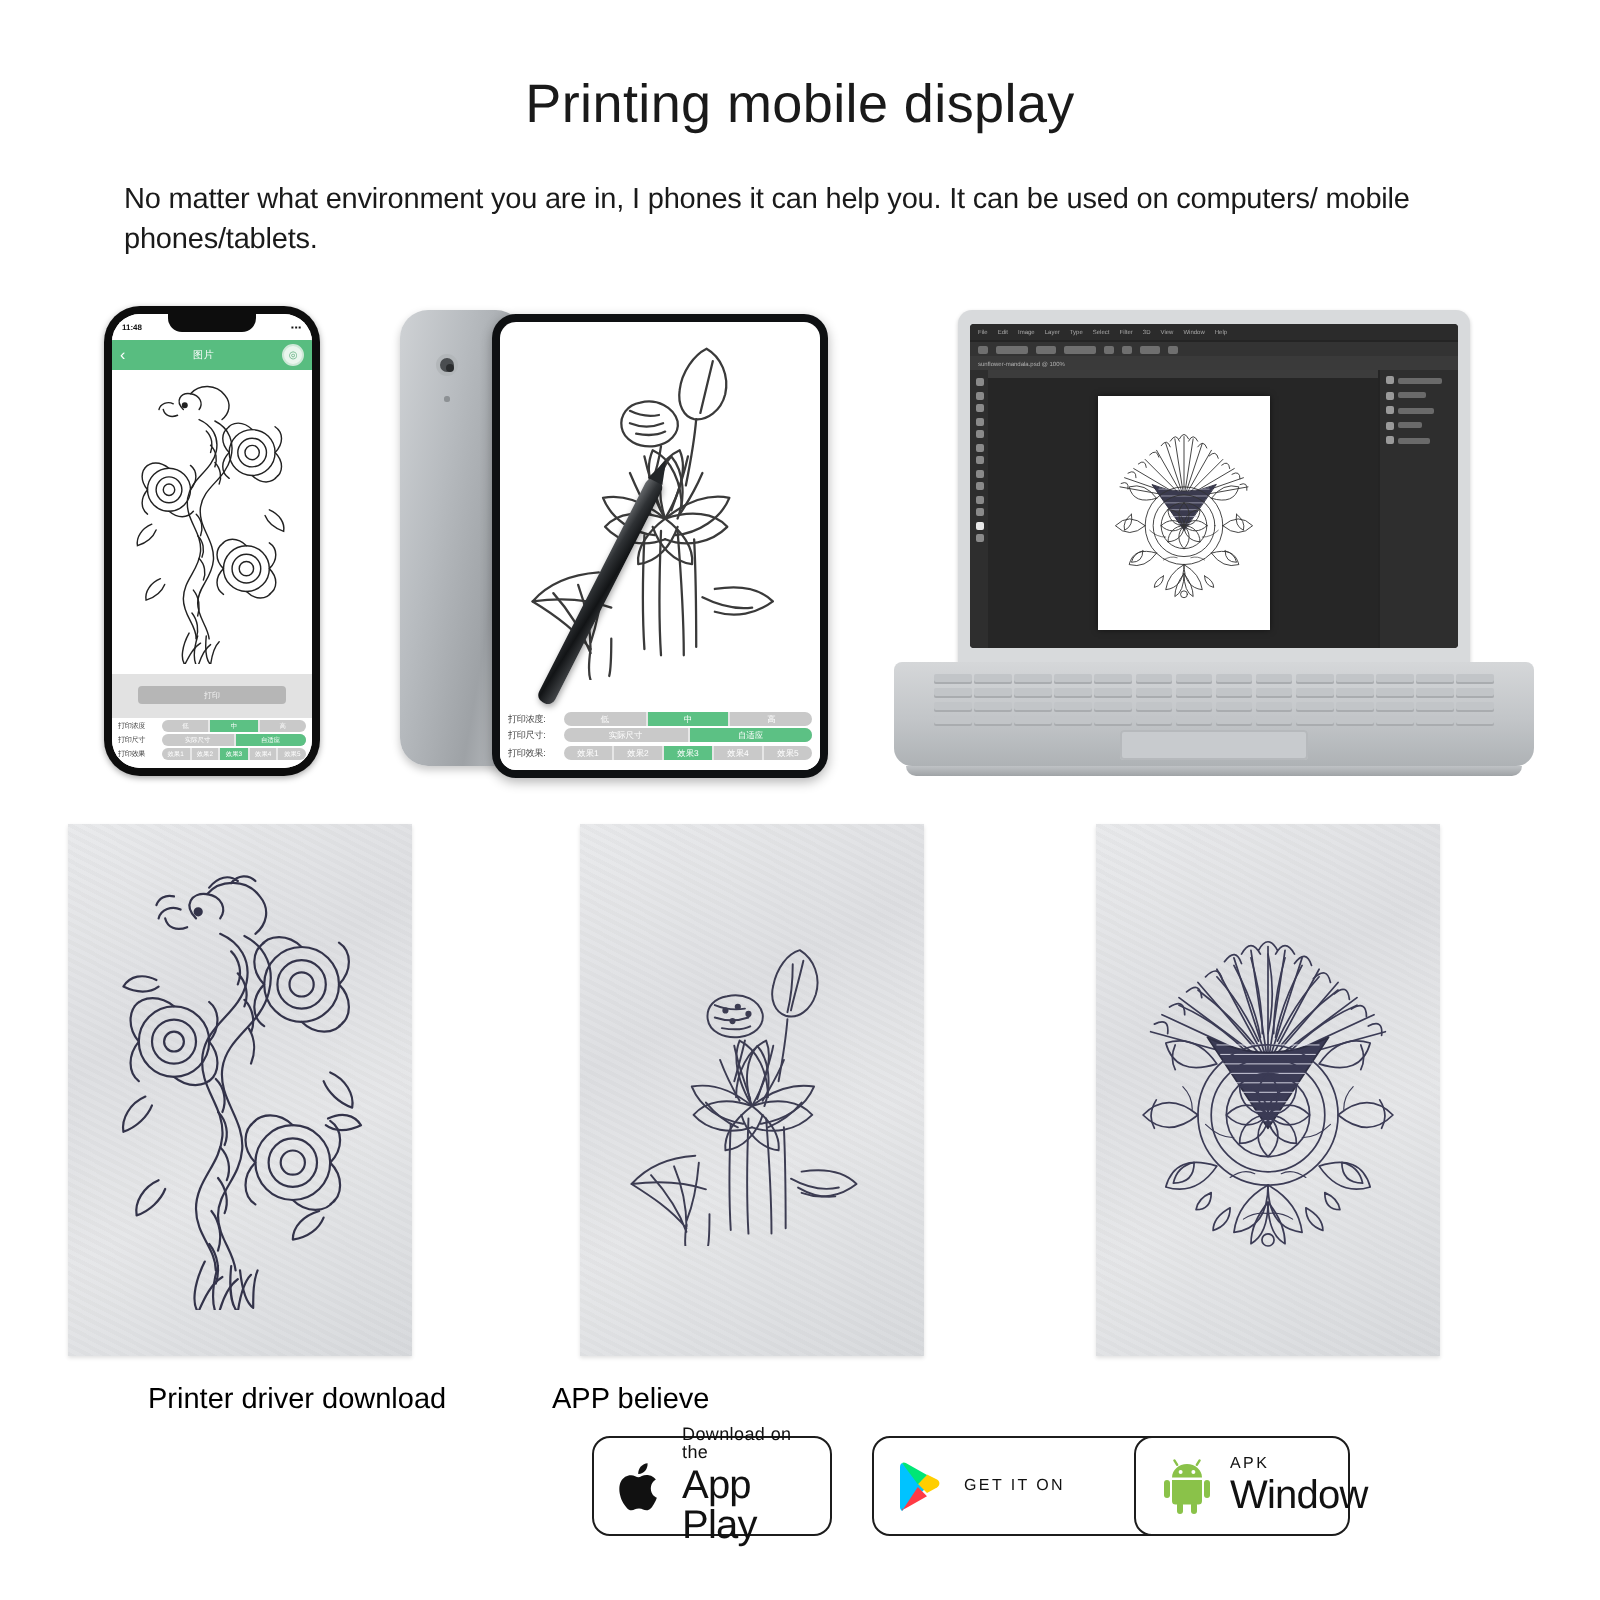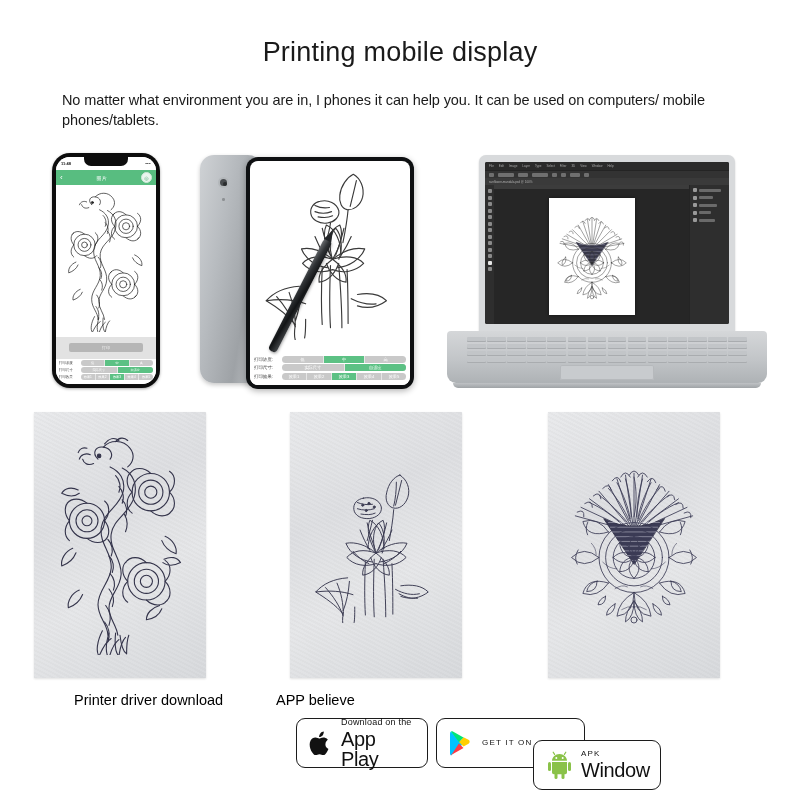--- a/index.html
+++ b/index.html
@@ -341,23 +341,23 @@
     position:absolute; top:0;
     height:50px;
     background:#fff;
     border:1.6px solid #1c1c1c;
     border-radius:9px;
     display:flex; align-items:center;
     gap:8px;
     padding:0 12px;
   }
   .badge.b1 { left:109px; width:128px; }
-  .badge.b2 { left:296px; width:132px; }
+  .badge.b2 { left:296px; width:120px; }
   .badge.b3 { left:436px; width:149px; }
-  .badge.b4 { left:533px; width:128px;margin-top:22px; }
+  .badge.b4 { left:567px; width:108px; }
   .badge-txt { display:flex; flex-direction:column; line-height:1; }
   .badge-top { font-size:9px; color:#111; letter-spacing:.2px; }
   .badge-top.caps { font-size:8px; letter-spacing:1.2px; }
   .badge-main { font-size:20px; color:#111; font-weight:400; letter-spacing:-.4px; margin-top:2px; }
   .badge.b1 .badge-main { font-size:19px; }
   .badge-ico { flex:0 0 auto; display:flex; align-items:center; }
 </style>
 </head>
 <body>
 

